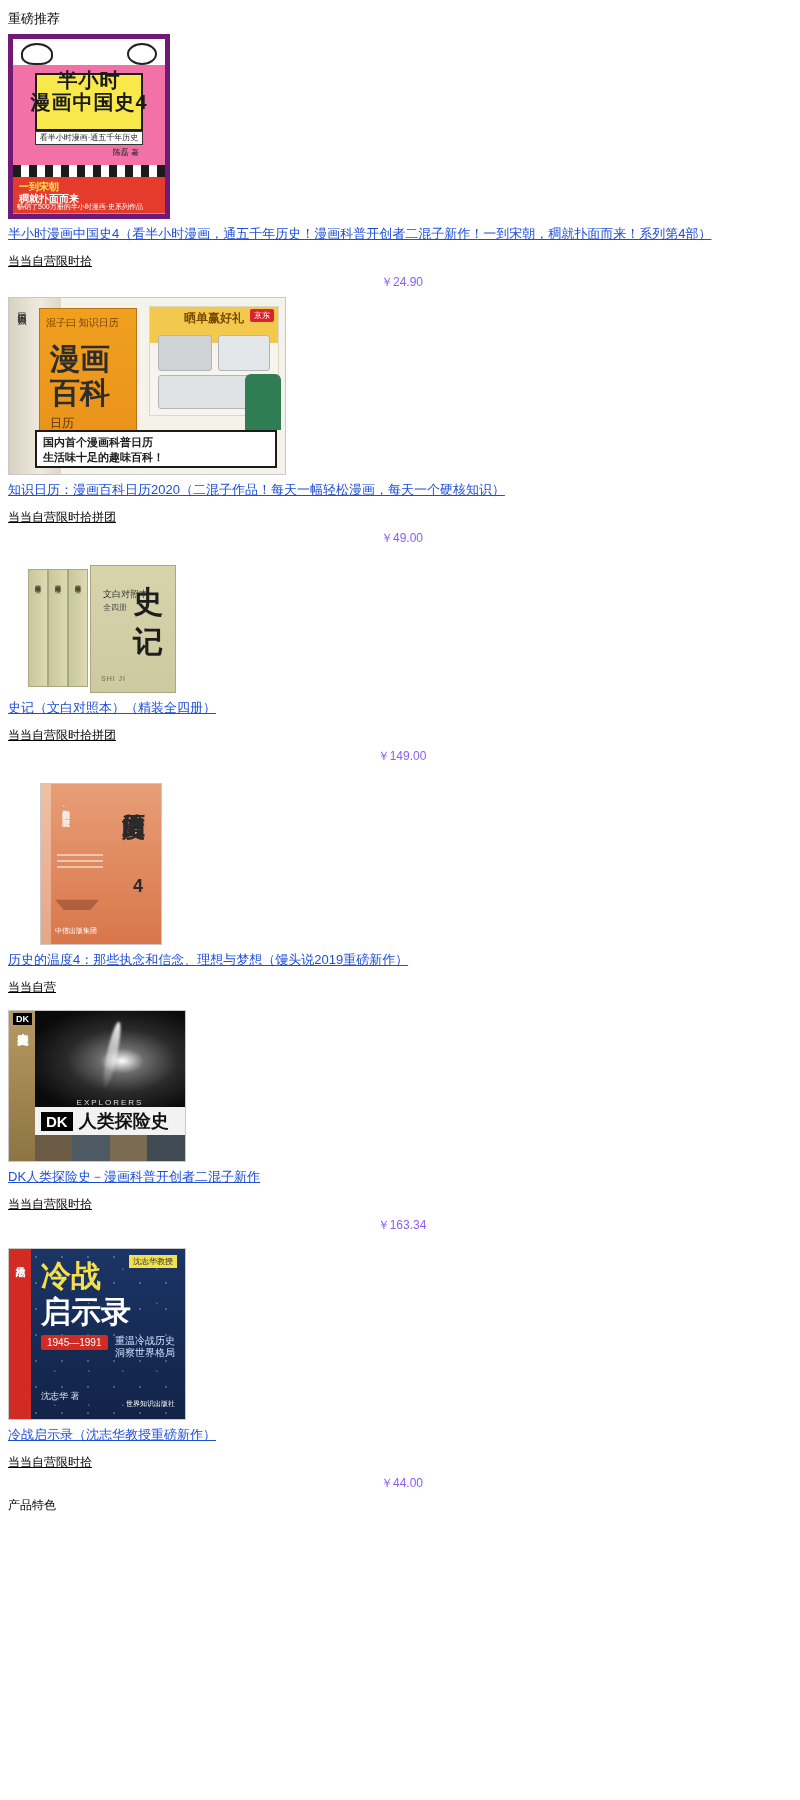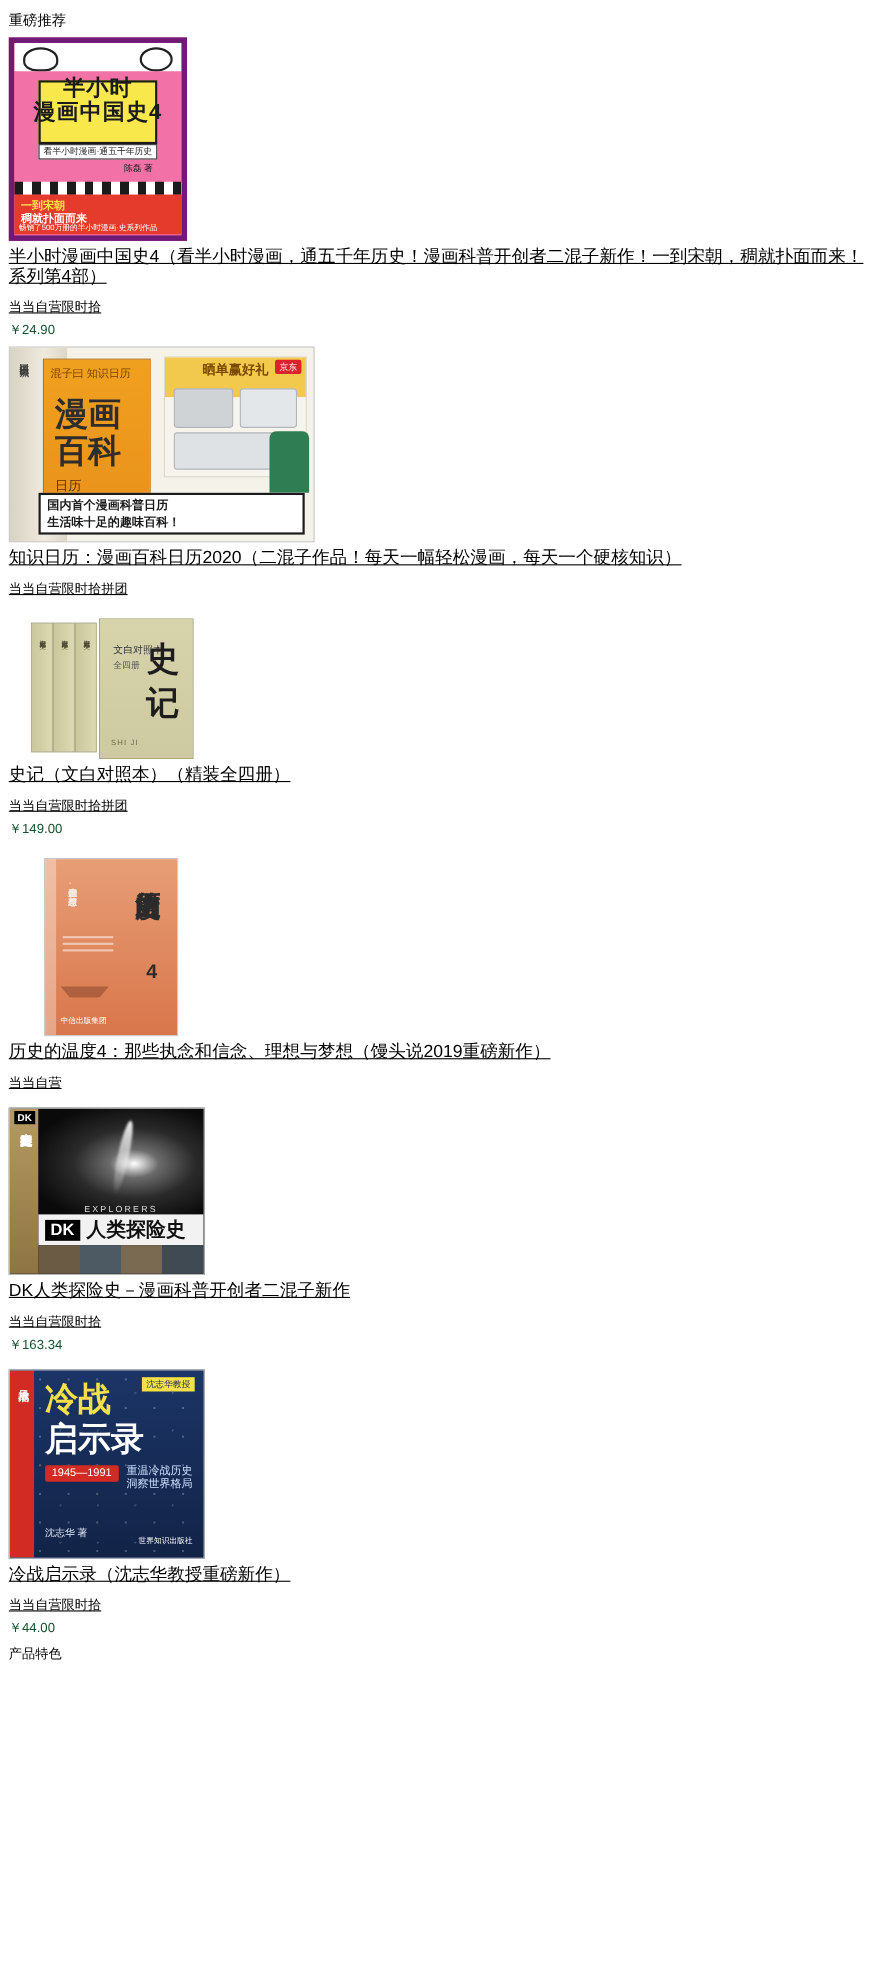--- a/index.html
+++ b/index.html
@@ -34,48 +34,50 @@
     margin: 6px 0 6px 0;
   }
   .cover {
     display: block;
     position: relative;
     overflow: hidden;
     border: 0;
   }
   .title-link {
     display: block;
-    font-size: 16px;
-    color: #000000;
+    font-size: 13px;
+    color: #1d4ed8;
     text-decoration: underline;
     line-height: 18px;
     margin: 4px 0 0 0;
     cursor: pointer;
   }
   .promo-link {
     display: block;
     font-size: 12px;
     color: #000;
     text-decoration: underline;
     line-height: 17px;
     margin: 10px 0 0 0;
     cursor: pointer;
   }
   .price {
     display: block;
     font-size: 12px;
-    color: #14532d;
+    color: #8b5cf6;
     line-height: 17px;
     margin: 4px 4px 0 0;
+    text-align: center;
   }
   .footer-note {
     font-size: 12px;
     color: #000;
     line-height: 17px;
     margin: 6px 0 0 8px;
+    font-family: Liberation Mono, monospace;
   }
 
   
 
   
   .cover1 {
     width: 152px;
     height: 175px;
     background: #f272a8;
     border: 5px solid #701a75;
@@ -517,20 +519,21 @@
         </div>
         <div class="c2-fig"></div>
         <div class="c2-banner">
           <div>国内首个漫画科普日历</div>
           <div>生活味十足的趣味百科！</div>
         </div>
       </div>
     </div>
     <a class="title-link">知识日历：漫画百科日历2020（二混子作品！每天一幅轻松漫画，每天一个硬核知识）</a>
     <a class="promo-link">当当自营限时拾拼团</a>
+    <span class="price">￥49.00</span>
   </div>
 
   <div class="product" style="margin-top:18px;">
     <div class="cover-wrap" style="margin-left:20px;">
       <div class="cover cover3">
         <div class="c3-sp" style="left:0;">
           <div class="v">史记 文白对照本</div>
         </div>
         <div class="c3-sp" style="left:20px;">
           <div class="v">史记 文白对照本</div>

